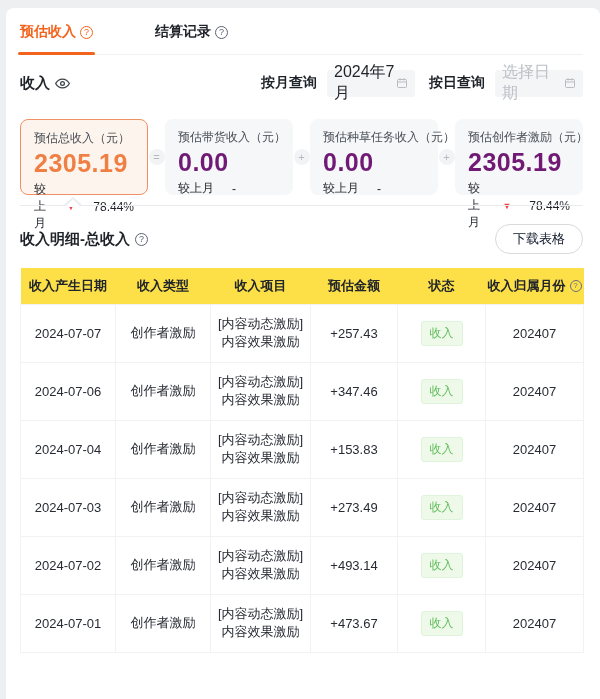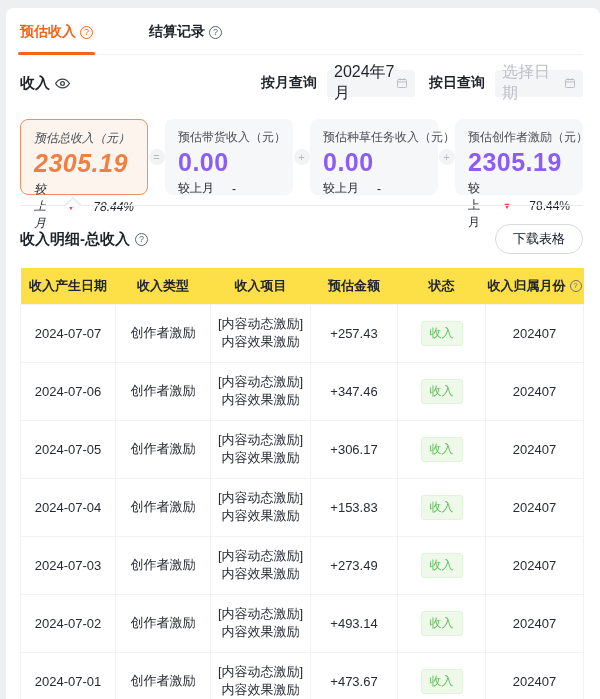--- a/index.html
+++ b/index.html
@@ -2,21 +2,21 @@
 <html><head>
 <meta charset="utf-8">
 <style>
   * { margin:0; padding:0; box-sizing:border-box; }
   html,body { width:600px; height:699px; overflow:hidden; background:#edeff1;
               font-family:"Liberation Sans","DejaVu Sans",sans-serif; }
   .panel { position:absolute; left:6px; top:8px; width:594px; height:691px;
            background:#fff; border-radius:8px 8px 0 0; padding:0 17px 0 14px; }
 
   
-  .tabs { display:flex; gap:20px; padding-top:15px; border-bottom:1px solid #f0f1f3; }
+  .tabs { display:flex; gap:26px; padding-top:15px; border-bottom:1px solid #f0f1f3; }
   .tab { position:relative; font-size:14px; font-weight:700; color:#1f2329; padding-bottom:13px;
          display:flex; align-items:center; gap:4px; cursor:pointer; }
   .tab.active { color:#f2641d; }
   .tab.active::after { content:""; position:absolute; left:-2px; right:-2px; bottom:-1px;
          height:3px; background:#f2641d; border-radius:2px; }
   .qicon { display:inline-flex; align-items:center; justify-content:center;
            width:13px; height:13px; border:1px solid currentColor; border-radius:50%;
            font-size:9px; font-weight:400; line-height:1; }
   .gray-q { color:#5c6370; }
 
@@ -27,23 +27,23 @@
   .filter-label { font-size:14px; font-weight:700; color:#1f2329; }
   .date-input { width:88px; height:27px; background:#f4f5f7; border-radius:3px;
                 display:flex; align-items:center; justify-content:space-between;
                 padding:0 7px; font-size:16px; color:#1f2329; cursor:pointer; margin-left:-4px;}
   .date-input .ph { color:#bcc0c6; }
   .cal-icon { color:#b9bdc3; display:flex; }
 
   
   .cards { display:flex; align-items:center; margin-top:22px; }
   .card { width:128px; height:76px; border-radius:8px; background:#f6f7f9; padding:10px 13px; cursor:pointer; }
-  .card.hl { background:#fdf4ed; border:1.5px solid #f09165;font-style:italic; }
+  .card.hl { background:#fdf4ed; border:1.5px solid #f09165; }
   .card-label { font-size:12px; color:#474d56; white-space:nowrap; }
-  .card-value { font-size:25px; font-weight:700; color:#8b5cf6; margin-top:2px; letter-spacing:.5px; }
+  .card-value { font-size:25px; font-weight:700; color:#701a75; margin-top:2px; letter-spacing:.5px; }
   .card.hl .card-value { color:#f07f44; }
   .card-cmp { font-size:12px; color:#1f2329; margin-top:3px; display:flex; align-items:center; gap:18px; }
   .tri-down { color:#f53f3f; font-size:9px; }
   .op { flex:1; display:flex; align-items:center; justify-content:center; }
   .op span { width:16px; height:16px; border-radius:50%; background:#f2f3f5; color:#b4bac1;
              font-size:11px; display:flex; align-items:center; justify-content:center; }
 
   
   .divider { position:relative; margin-top:10px; border-top:1px solid #e9ebee; }
   .notch-outer { position:absolute; left:43px; top:-9px; width:0; height:0;
@@ -231,33 +231,20 @@
       <div class="proj">
               <div>[内容动态激励]</div>
               <div>内容效果激励</div>
             </div>
     </td>
     <td>+347.46</td>
     <td><span class="badge">收入</span></td>
     <td>202407</td>
   </tr>
 
-  <tr>
-    <td>2024-07-05</td>
-    <td>创作者激励</td>
-    <td>
-      <div class="proj">
-              <div>[内容动态激励]</div>
-              <div>内容效果激励</div>
-            </div>
-    </td>
-    <td>+306.17</td>
-    <td><span class="badge">收入</span></td>
-    <td>202407</td>
-  </tr>
 
   <tr>
     <td>2024-07-04</td>
     <td>创作者激励</td>
     <td>
       <div class="proj">
               <div>[内容动态激励]</div>
               <div>内容效果激励</div>
             </div>
     </td>

